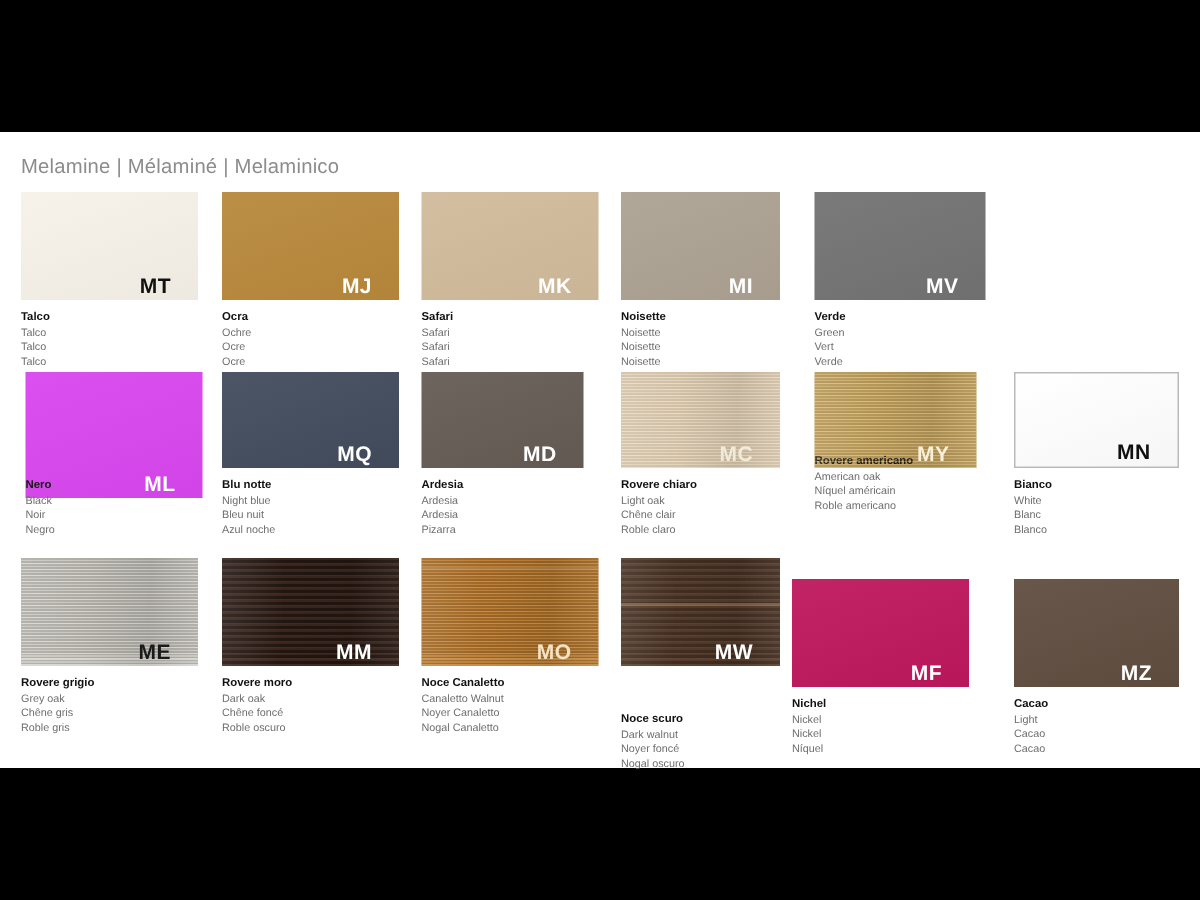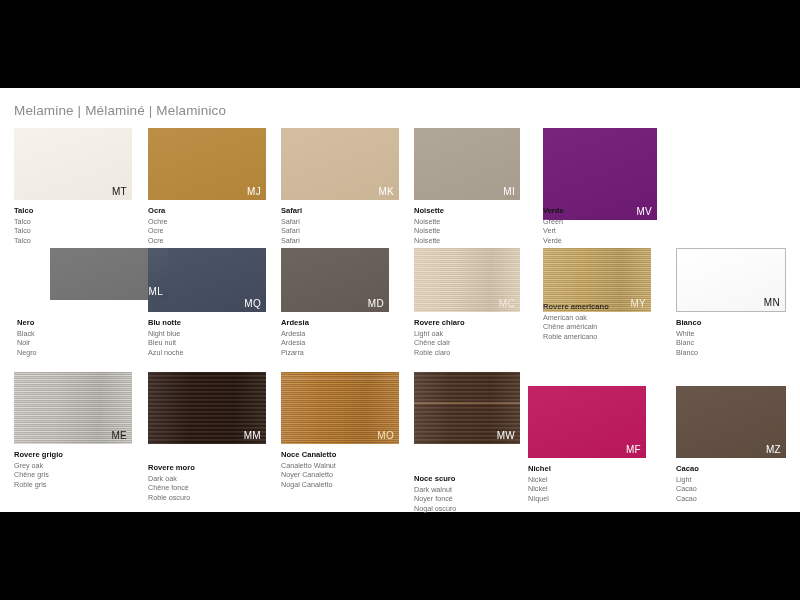--- a/index.html
+++ b/index.html
@@ -49,24 +49,24 @@
     top: 0;
   }
   .swatch {
     position: relative;
     width: 100%;
     overflow: hidden;
     background-color: #cccccc;
   }
   .swatch .code {
     position: absolute;
-    right: 5px;
+    right: 18px;
     bottom: 3px;
-    font-size: 10px;
-    font-weight: normal;
+    font-size: 14px;
+    font-weight: bold;
     letter-spacing: 0.3px;
     line-height: 1;
     z-index: 4;
   }
   .swatch .grain {
     position: absolute;
     left: 0; top: 0; right: 0; bottom: 0;
     z-index: 1;
     pointer-events: none;
   }
@@ -149,35 +149,35 @@
               <span class="code" style="color: rgb(255, 255, 255); margin-left: 20px;">MI</span>
             </div>
             <div class="labels" style="top: 78px;">
               <div class="lab-title">Noisette</div>
               <div class="lab-sub">Noisette</div>
               <div class="lab-sub">Noisette</div>
               <div class="lab-sub">Noisette</div>
             </div>
           </div>
           <div class="cell" style="left: 543px; width: 114px;">
-            <div class="swatch" style="position: absolute; top: 0px; height: 92px; background-color: #701a75;">
+            <div class="swatch" style="position: absolute; top: 0px; height: 72px; background-color: #737373;">
               <div class="grain" style="background-image: linear-gradient(160deg, rgba(255, 255, 255, 0.05) 0%, rgba(0, 0, 0, 0.035) 100%); z-index: 3;"></div>
               <span class="code" style="color: rgb(255, 255, 255);">MV</span>
             </div>
             <div class="labels" style="top: 78px;">
               <div class="lab-title">Verde</div>
               <div class="lab-sub">Green</div>
               <div class="lab-sub">Vert</div>
               <div class="lab-sub">Verde</div>
             </div>
           </div>
         </div>
         <div class="grid-row" style="top: 160px; height: 114px;">
           <div class="cell" style="left: 17px; width: 118px;">
-            <div class="swatch" style="position: absolute; top: 0px; height: 52px; background-color: #737373; margin-left: 33px;">
+            <div class="swatch" style="position: absolute; top: 0px; height: 84px; background-color: #d946ef;">
               <div class="grain" style="background-image: linear-gradient(160deg, rgba(255, 255, 255, 0.05) 0%, rgba(0, 0, 0, 0.035) 100%); z-index: 3;"></div>
               <span class="code" style="color: rgb(255, 255, 255);">ML</span>
             </div>
             <div class="labels" style="top: 70px;">
               <div class="lab-title">Nero</div>
               <div class="lab-sub">Black</div>
               <div class="lab-sub">Noir</div>
               <div class="lab-sub">Negro</div>
             </div>
           </div>
@@ -220,21 +220,21 @@
           </div>
           <div class="cell" style="left: 543px; width: 108px;">
             <div class="swatch" style="position: absolute; top: 0px; height: 64px; background-color: rgb(194, 163, 97);">
               <div class="grain" style="background-image: repeating-linear-gradient(0deg, rgba(255, 244, 205, 0.3) 0px, rgba(255, 244, 205, 0.3) 1px, rgba(118, 88, 38, 0.22) 1px, rgba(118, 88, 38, 0.22) 2px, rgba(255, 236, 188, 0.14) 2px, rgba(255, 236, 188, 0.14) 3px, rgba(90, 66, 26, 0.12) 3px, rgba(90, 66, 26, 0.12) 4px);"></div>
               <div class="grain" style="background-image: linear-gradient(92deg, rgba(255, 255, 255, 0.1) 0%, rgba(0, 0, 0, 0) 35%, rgba(0, 0, 0, 0.07) 72%, rgba(255, 255, 255, 0.06) 100%); z-index: 3;"></div>
               <span class="code" style="color: rgb(247, 239, 216);">MY</span>
             </div>
             <div class="labels" style="top: 54px;">
               <div class="lab-title">Rovere americano</div>
               <div class="lab-sub">American oak</div>
-              <div class="lab-sub">Chêne américain</div>
+              <div class="lab-sub">Níquel américain</div>
               <div class="lab-sub">Roble americano</div>
             </div>
           </div>
           <div class="cell" style="left: 676px; width: 110px;">
             <div class="swatch bordered" style="position: absolute; top: 0px; height: 64px; background-color: rgb(255, 255, 255);">
               <div class="grain" style="background-image: linear-gradient(160deg, rgba(255, 255, 255, 0.05) 0%, rgba(0, 0, 0, 0.035) 100%); z-index: 3;"></div>
               <span class="code" style="color: rgb(17, 17, 17);">MN</span>
             </div>
             <div class="labels" style="top: 70px;">
               <div class="lab-title">Bianco</div>
@@ -257,21 +257,21 @@
               <div class="lab-sub">Chêne gris</div>
               <div class="lab-sub">Roble gris</div>
             </div>
           </div>
           <div class="cell" style="left: 148px; width: 118px;">
             <div class="swatch" style="position: absolute; top: 0px; height: 72px; background-color: rgb(51, 33, 26);">
               <div class="grain" style="background-image: repeating-linear-gradient(0deg, rgba(120, 84, 58, 0.22) 0px, rgba(120, 84, 58, 0.22) 1px, rgba(0, 0, 0, 0.35) 1px, rgba(0, 0, 0, 0.35) 3px, rgba(95, 62, 40, 0.14) 3px, rgba(95, 62, 40, 0.14) 4px);"></div>
               <div class="grain" style="background-image: linear-gradient(92deg, rgba(255, 255, 255, 0.1) 0%, rgba(0, 0, 0, 0) 35%, rgba(0, 0, 0, 0.07) 72%, rgba(255, 255, 255, 0.06) 100%); z-index: 3;"></div>
               <span class="code" style="color: rgb(255, 255, 255);">MM</span>
             </div>
-            <div class="labels" style="top: 78px; margin-top: 13px;">
+            <div class="labels" style="top: 78px;">
               <div class="lab-title">Rovere moro</div>
               <div class="lab-sub">Dark oak</div>
               <div class="lab-sub">Chêne foncé</div>
               <div class="lab-sub">Roble oscuro</div>
             </div>
           </div>
           <div class="cell" style="left: 281px; width: 118px;">
             <div class="swatch" style="position: absolute; top: 0px; height: 72px; background-color: rgb(177, 117, 46);">
               <div class="grain" style="background-image: repeating-linear-gradient(0deg, rgba(255, 214, 150, 0.26) 0px, rgba(255, 214, 150, 0.26) 1px, rgba(96, 56, 14, 0.28) 1px, rgba(96, 56, 14, 0.28) 2px, rgba(255, 200, 128, 0.14) 2px, rgba(255, 200, 128, 0.14) 3px, rgba(70, 40, 8, 0.16) 3px, rgba(70, 40, 8, 0.16) 4px);"></div>
               <div class="grain" style="background-image: linear-gradient(92deg, rgba(255, 255, 255, 0.1) 0%, rgba(0, 0, 0, 0) 35%, rgba(0, 0, 0, 0.07) 72%, rgba(255, 255, 255, 0.06) 100%); z-index: 3;"></div>

